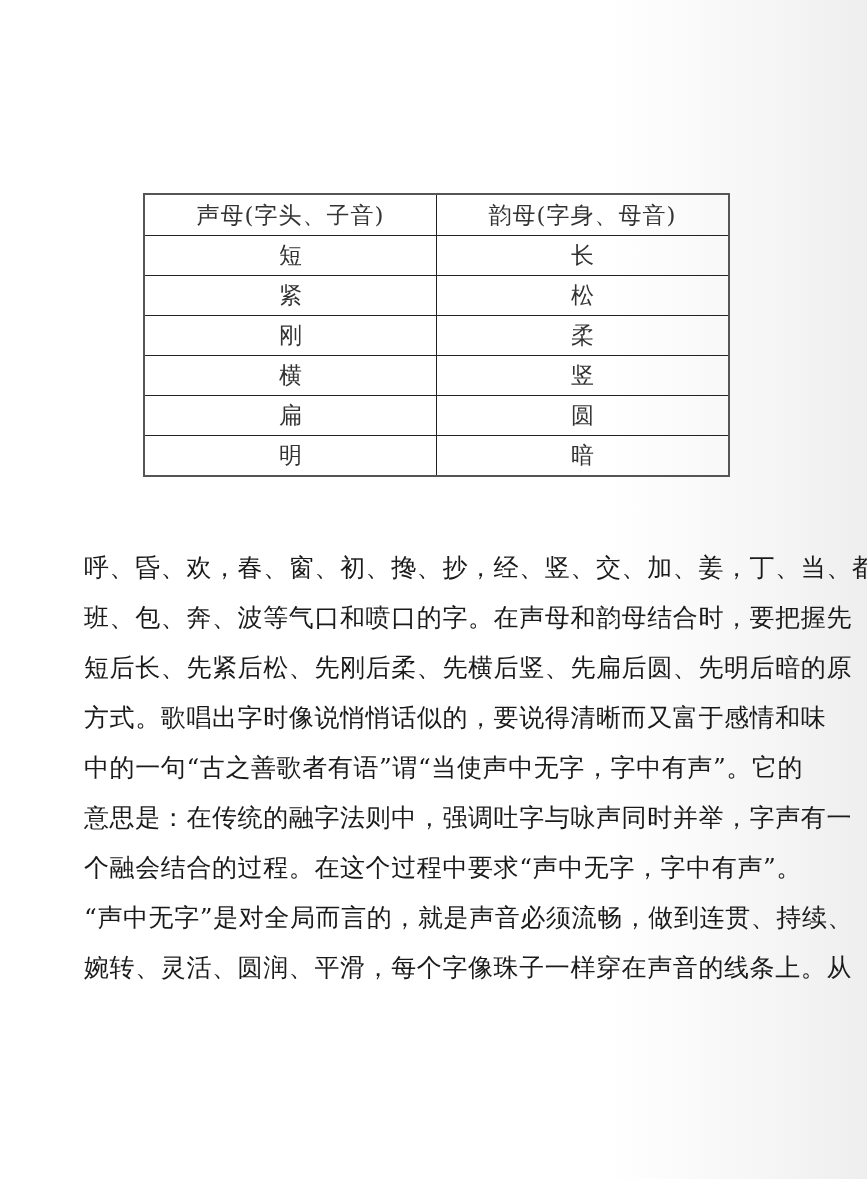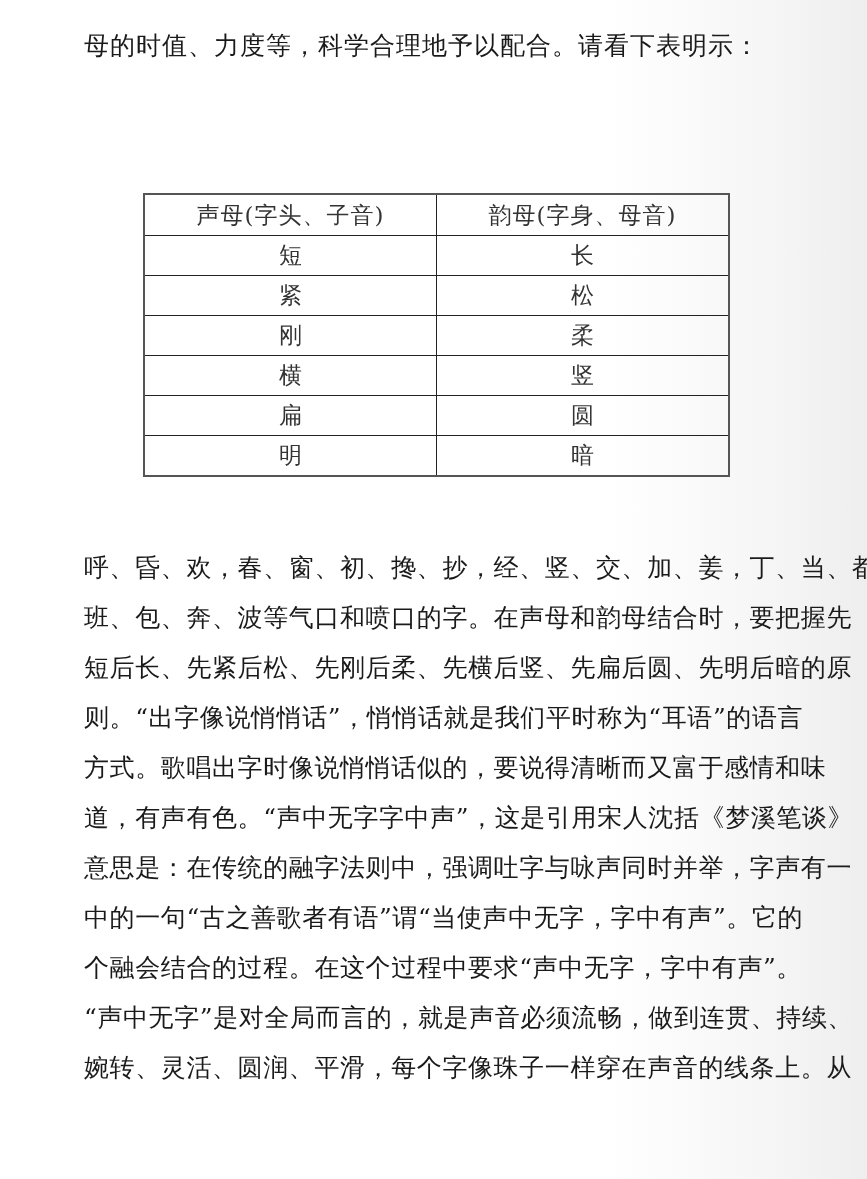--- a/index.html
+++ b/index.html
@@ -122,21 +122,20 @@
       color: #999;
       font-family: Liberation Sans, sans-serif;
       letter-spacing: 1px;
     }
   </style>
 </head>
 <body>
 
 <div class="page">
 
-  <div class="intro-line">母的时值、力度等，科学合理地予以配合。请看下表明示：</div>
 
 
   <table class="relation-table">
     <thead>
       <tr>
         <th class="col-a">声母(字头、子音)</th>
         <th>韵母(字身、母音)</th>
       </tr>
     </thead>
     <tbody>
@@ -164,25 +163,23 @@
         <td class="col-a">明</td>
         <td>暗</td>
       </tr>
     </tbody>
   </table>
 
   <div class="body-text">
     <div class="body-line">呼、昏、欢，春、窗、初、搀、抄，经、竖、交、加、姜，丁、当、都、低、端，崩、</div>
     <div class="body-line">班、包、奔、波等气口和喷口的字。在声母和韵母结合时，要把握先</div>
     <div class="body-line">短后长、先紧后松、先刚后柔、先横后竖、先扁后圆、先明后暗的原</div>
-    <div class="body-line">则。“出字像说悄悄话”，悄悄话就是我们平时称为“耳语”的语言</div>
     <div class="body-line">方式。歌唱出字时像说悄悄话似的，要说得清晰而又富于感情和味</div>
-    <div class="body-line">道，有声有色。“声中无字字中声”，这是引用宋人沈括《梦溪笔谈》</div>
+    <div class="body-line">中的一句“古之善歌者有语”谓“当使声中无字，字中有声”。它的</div>
     <div class="body-line">意思是：在传统的融字法则中，强调吐字与咏声同时并举，字声有一</div>
-    <div class="body-line">中的一句“古之善歌者有语”谓“当使声中无字，字中有声”。它的</div>
     <div class="body-line">个融会结合的过程。在这个过程中要求“声中无字，字中有声”。</div>
     <div class="body-line">“声中无字”是对全局而言的，就是声音必须流畅，做到连贯、持续、</div>
     <div class="body-line">婉转、灵活、圆润、平滑，每个字像珠子一样穿在声音的线条上。从</div>
   </div>
 
   <div class="watermark">
     <svg class="watermark-logo" viewBox="0 0 40 50">
       <path d="M30 2 C 10 10, 5 25, 12 35 C 18 44, 30 46, 38 40 C 25 42, 14 36, 16 24 C 18 14, 26 8, 30 2 Z" fill="none" stroke="#999" stroke-width="1.5"></path>
       <path d="M8 40 C 16 46, 28 48, 36 44" fill="none" stroke="#aaa" stroke-width="1.2"></path>
     </svg>

